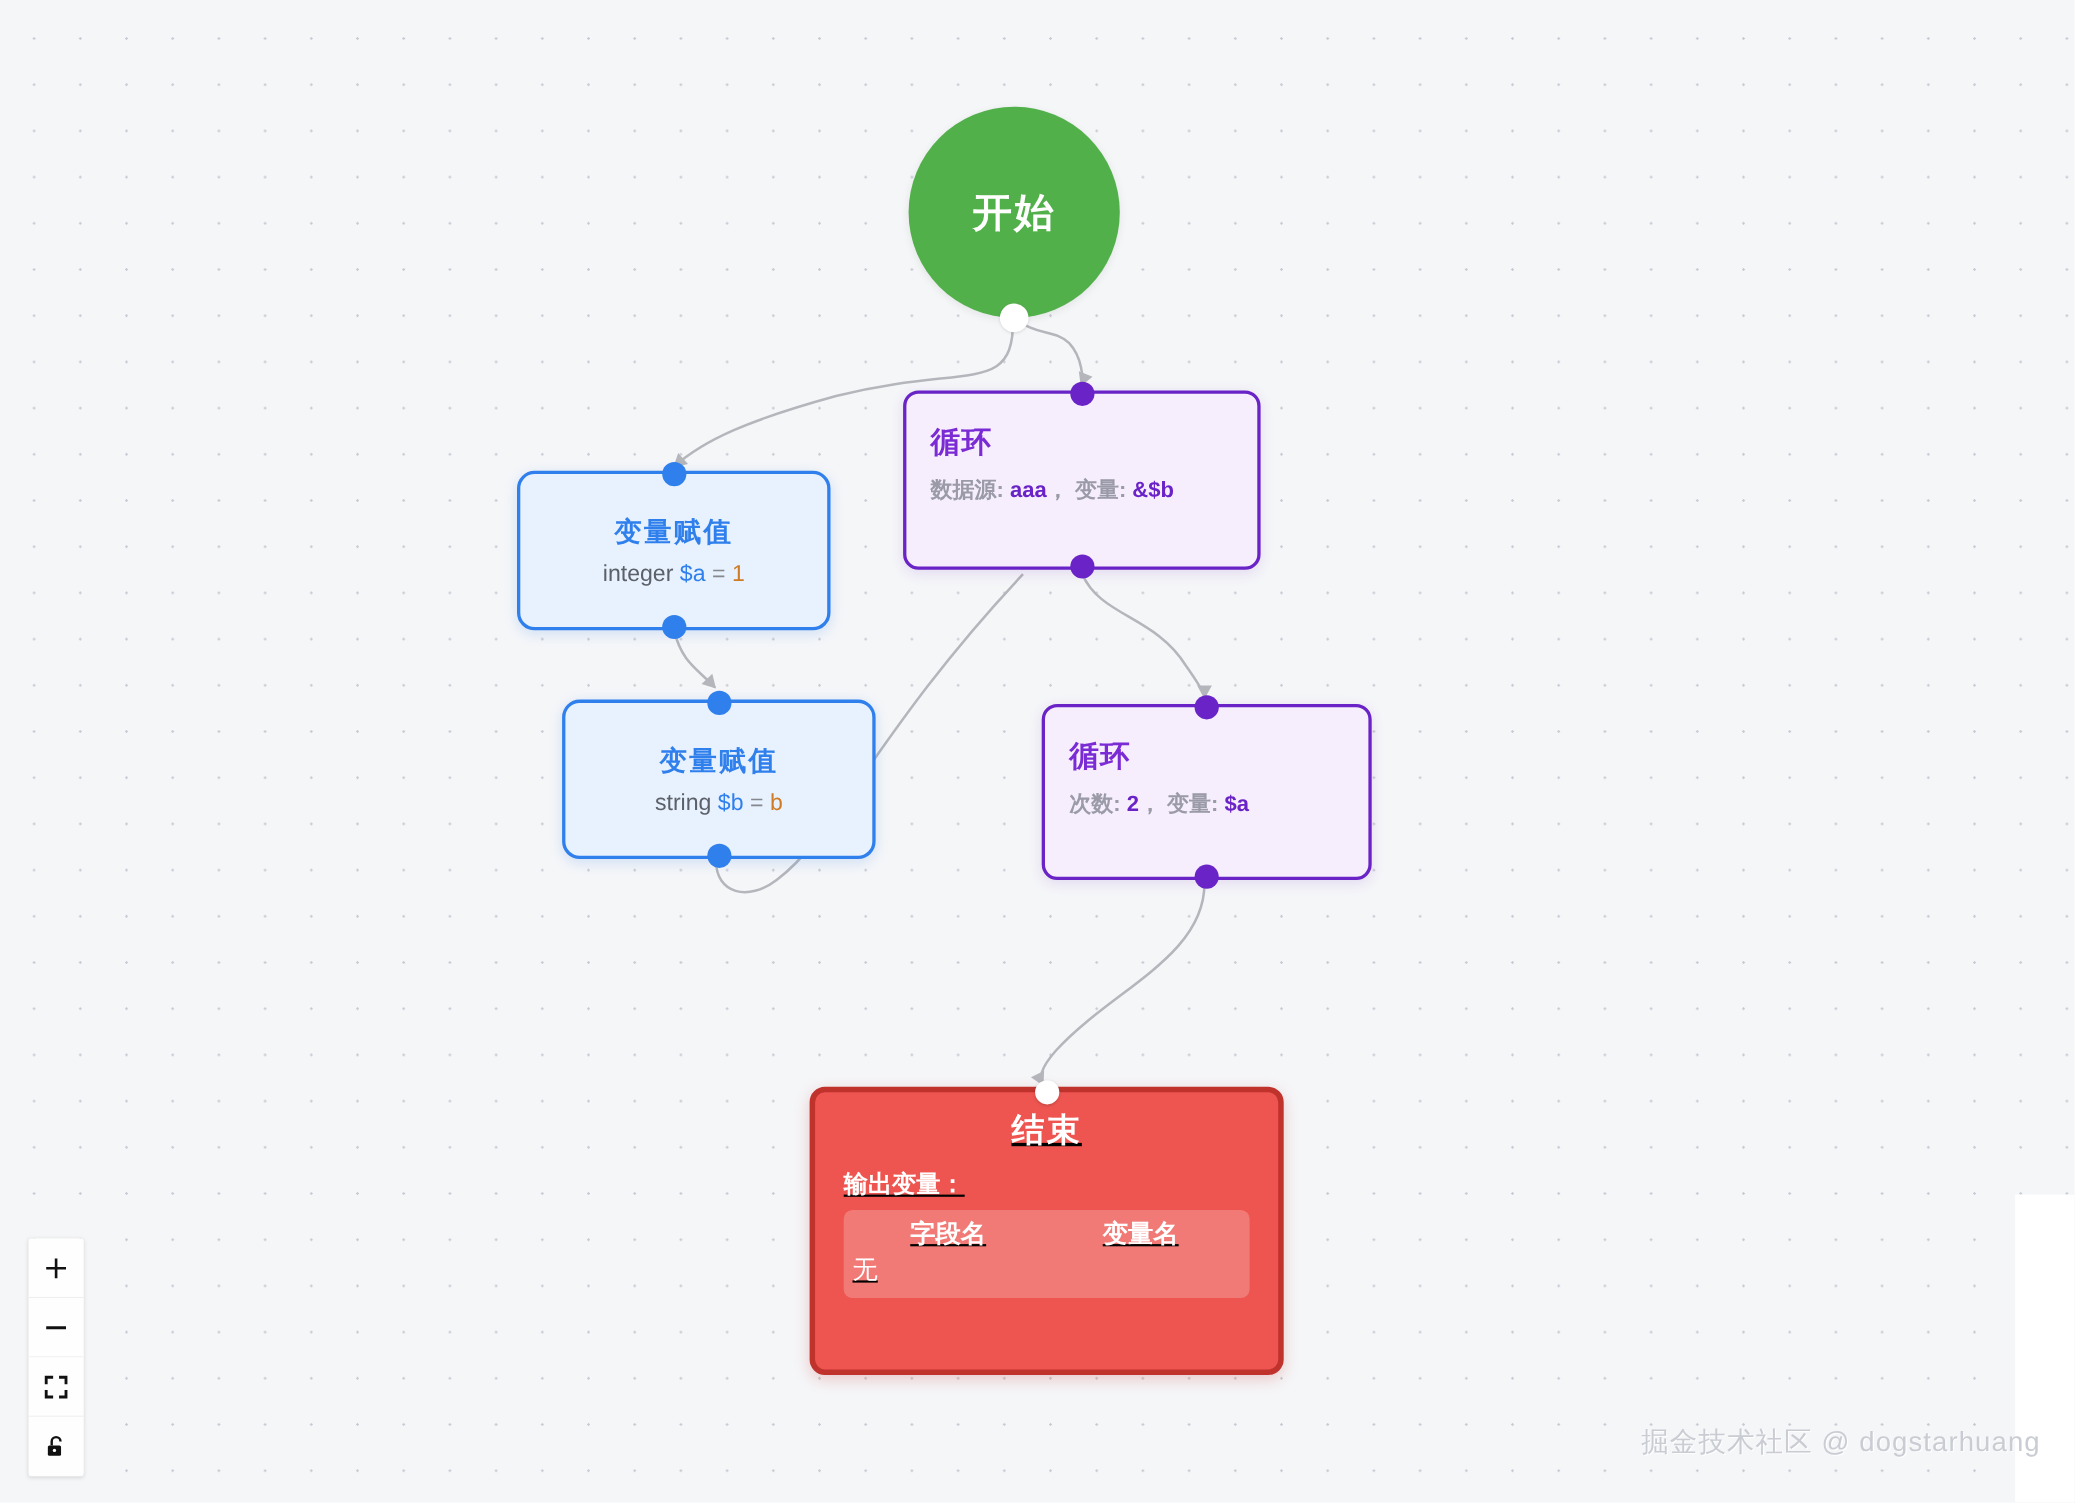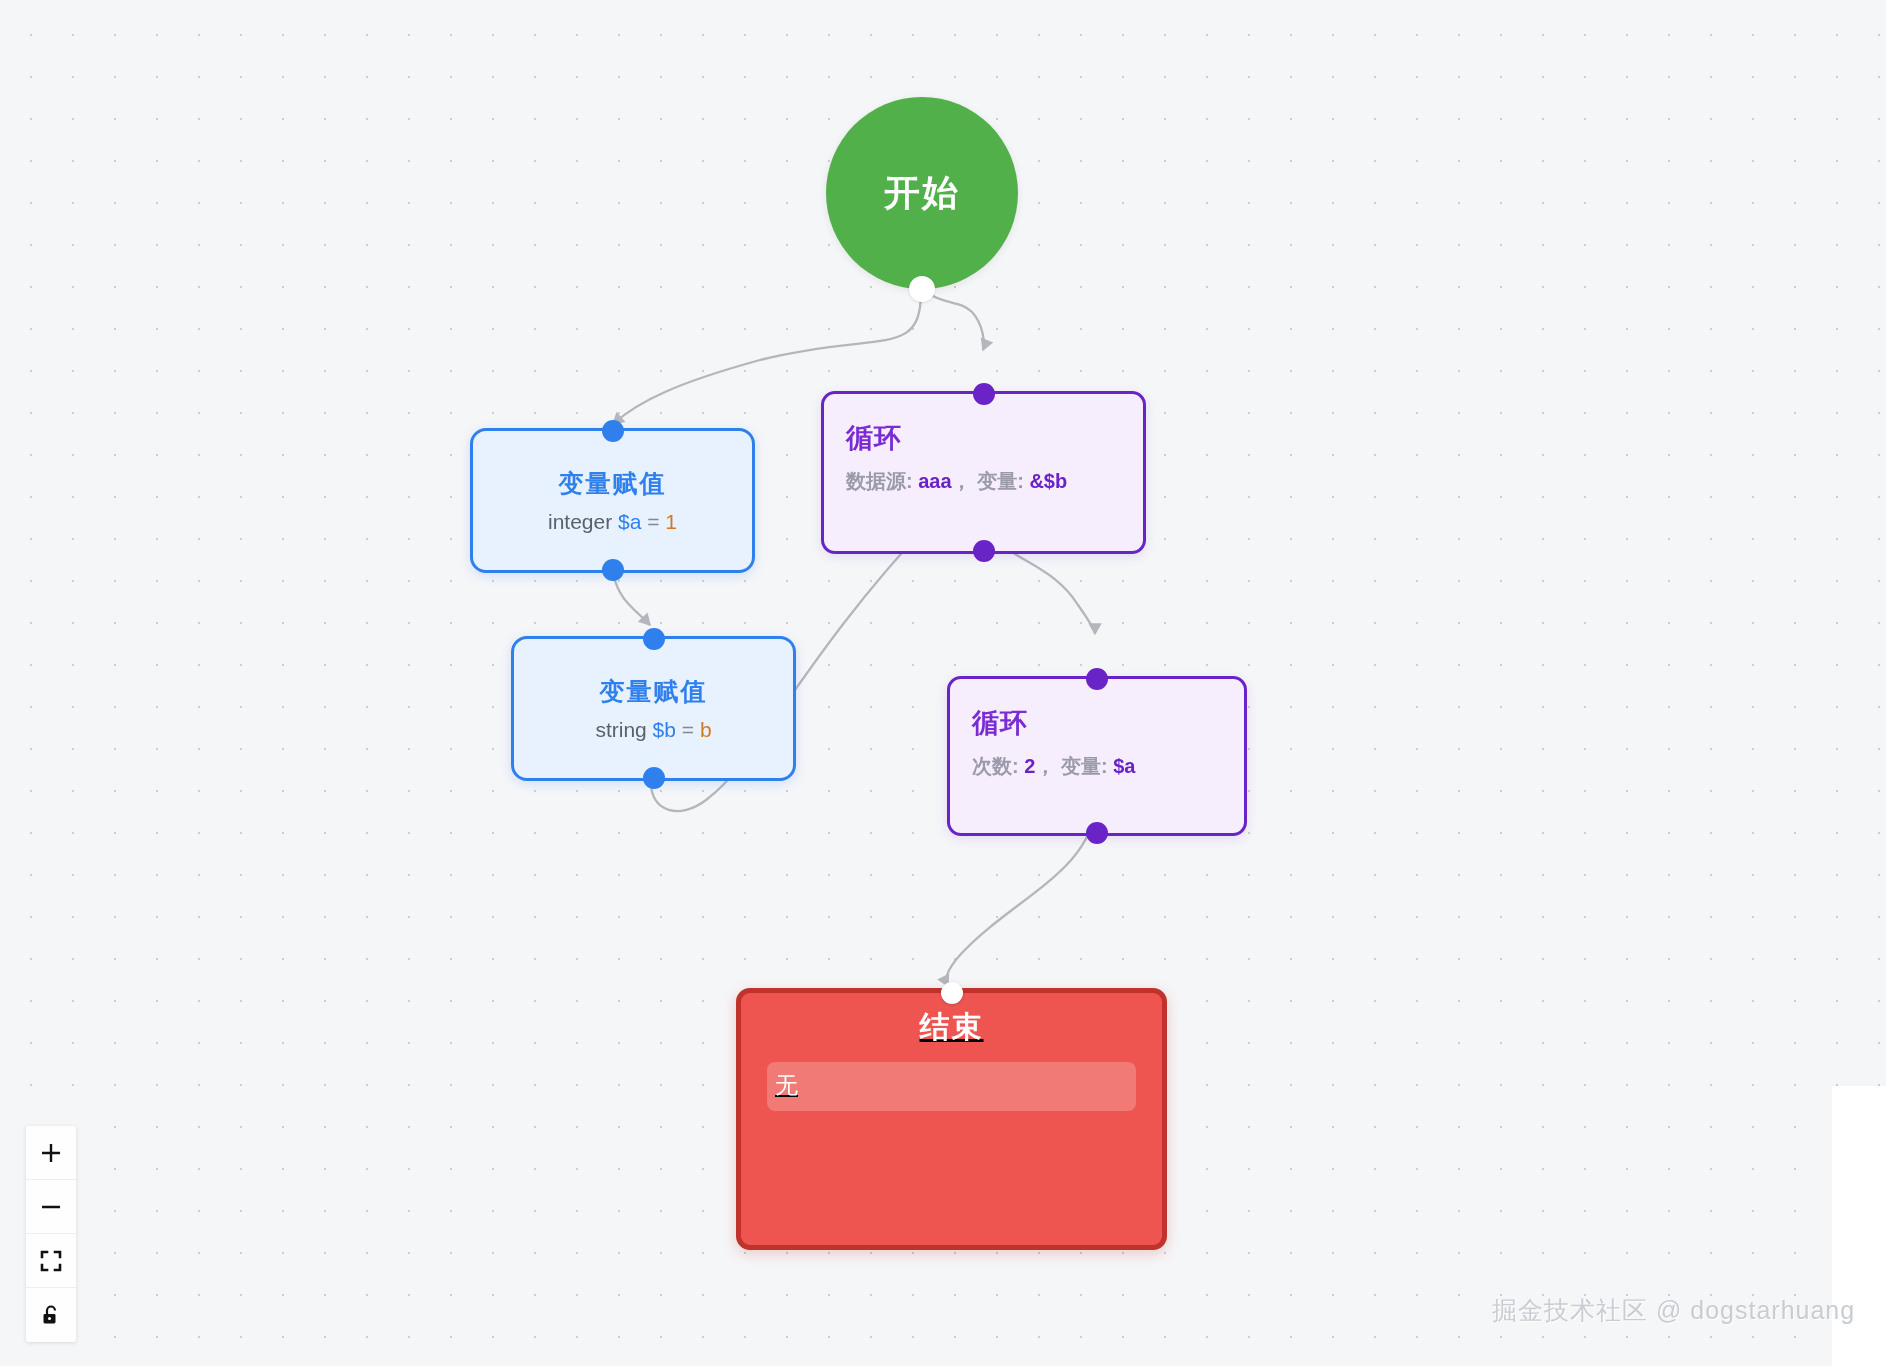--- a/index.html
+++ b/index.html
@@ -94,21 +94,20 @@
   #node-assign-1 { left: 470px; top: 428px; width: 285px; height: 145px; }
   #node-assign-2 { left: 511px; top: 636px; width: 285px; height: 145px; }
 
   
   .node-purple {
     background: #f7eefd;
     border: 3px solid #6a23c6;
     border-radius: 14px;
     box-shadow: 0 3px 12px rgba(106,35,198,0.12);
     padding: 26px 9px 0 22px;
-    margin-top: 36px;
   }
   .node-purple .title {
     color: #7a2bd4;
     font-size: 27px;
     font-weight: 700;
     letter-spacing: 1px;
     margin-bottom: 12px;
   }
   .node-purple .meta { font-size: 20px; white-space: nowrap; }
   .meta .lbl { color: #9a9aa8; font-weight: 700; }
@@ -270,21 +269,26 @@
       <span class="val">2</span><span class="sep">，</span>
       <span class="lbl">变量:</span>
       <span class="val">$a</span>
     </div>
     <span class="handle bottom purple"></span>
   </div>
 
   <div class="node" id="node-end">
     <span class="handle top white"></span>
     <div class="title">结束</div>
+    <div class="out-label">输出变量：</div>
     <div class="table">
+      <div class="thead">
+        <span class="th-field">字段名</span>
+        <span class="th-var">变量名</span>
+      </div>
       <div class="tbody">
         <span>无</span>
       </div>
     </div>
   </div>
 
   <div id="controls">
     <div class="ctrl-btn">
       <span>
         <svg width="22" height="22" viewBox="0 0 22 22">

